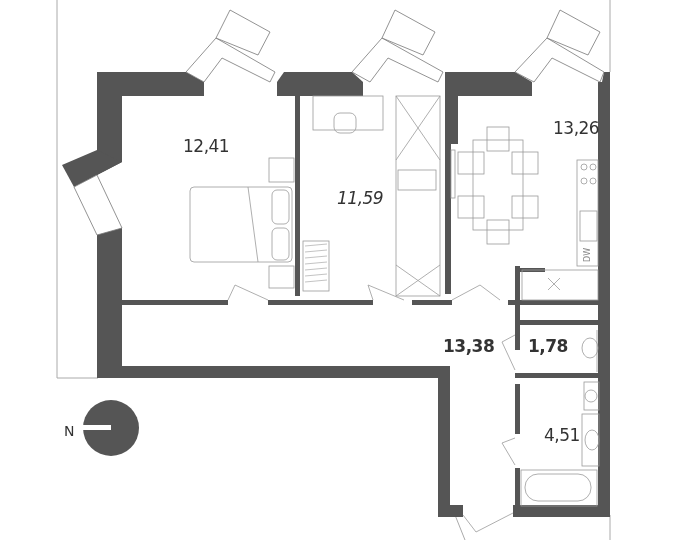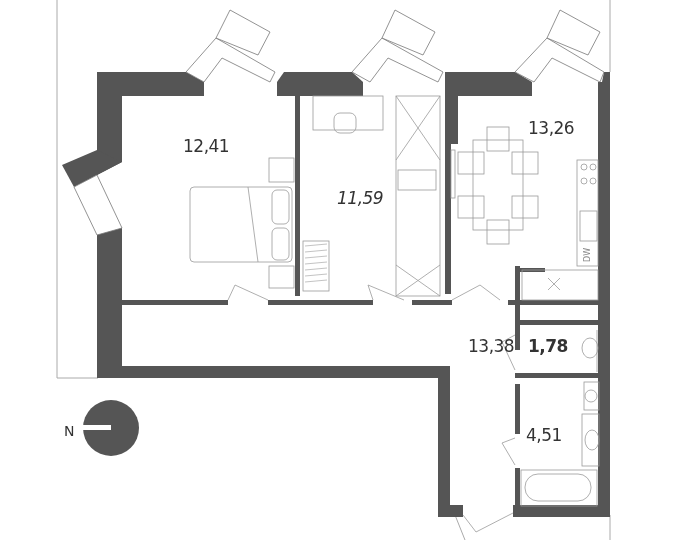--- a/index.html
+++ b/index.html
@@ -141,17 +141,17 @@
 
   <g>
     <circle cx="111" cy="428" r="28" fill="#555555"></circle>
     <rect x="83" y="425" width="28" height="5" fill="#ffffff"></rect>
   </g>
   <text x="590" y="262" font-size="8" fill="#888" transform="rotate(-90 590 262)" font-family="DejaVu Sans, sans-serif">DW</text>
 </svg>
 
 <div class="room-label" style="left:183px; top:136px;">12,41</div>
 <div class="room-label" style="left:337px; top:188px;font-style:italic;">11,59</div>
-<div class="room-label" style="left:528px; top:118px;">13,26</div>
-<div class="room-label" style="left:468px; top:336px;">13,38</div>
+<div class="room-label" style="left:553px; top:118px;">13,26</div>
+<div class="room-label" style="left:443px; top:336px;font-weight:bold;">13,38</div>
 <div class="room-label" style="left:528px; top:336px;font-weight:bold;">1,78</div>
-<div class="room-label" style="left:526px; top:425px;">4,51</div>
+<div class="room-label" style="left:544px; top:425px;">4,51</div>
 <div class="compass-n">N</div>
 
 </body></html>

